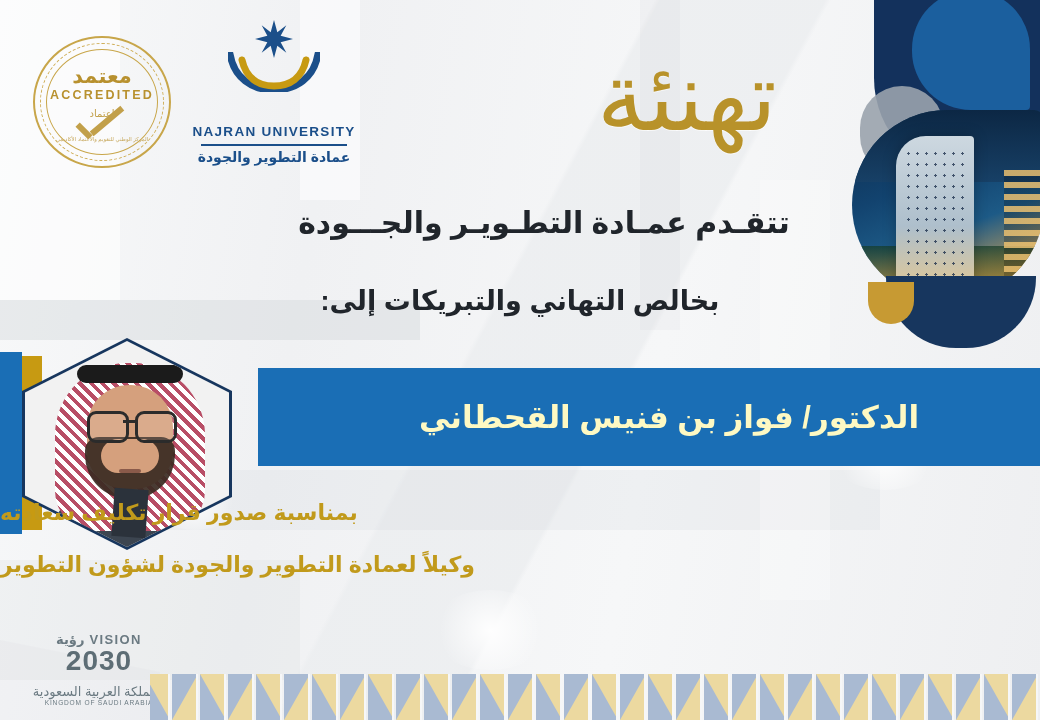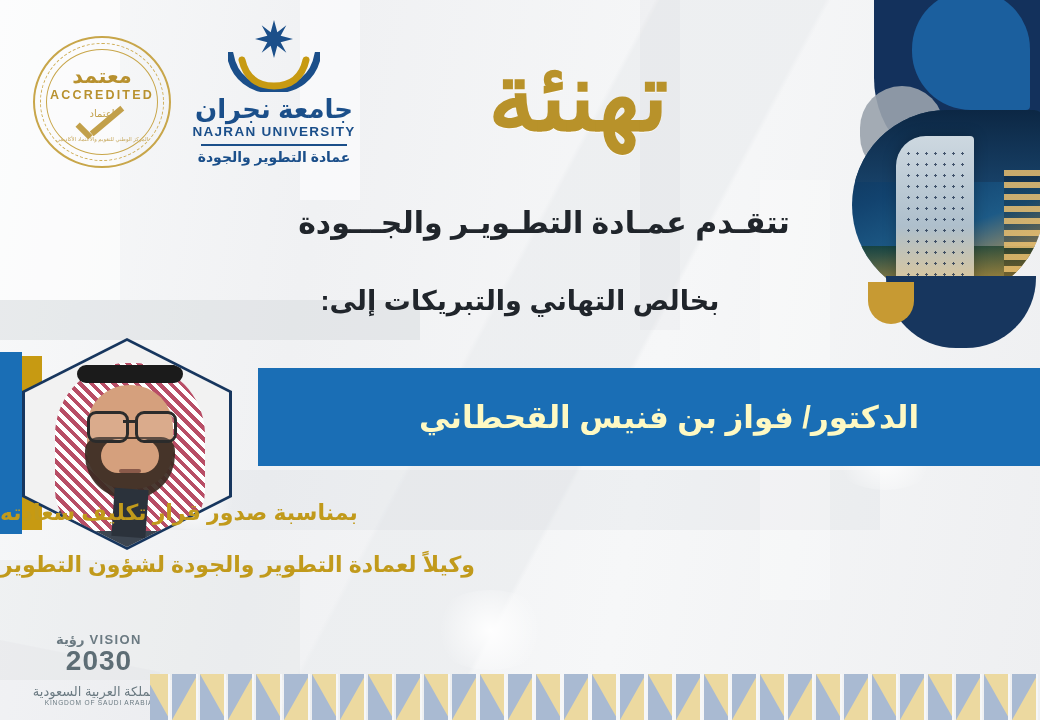--- a/index.html
+++ b/index.html
@@ -87,23 +87,23 @@
   .unilogo{position:absolute;left:185px;top:18px;width:178px;height:150px;text-align:center;}
   .unilogo .star{position:absolute;left:50%;top:2px;margin-left:-19px;width:38px;height:38px;color:#1b4f8a;}
   .unilogo .swoosh{position:absolute;left:50%;top:34px;margin-left:-46px;width:92px;height:40px;}
   .unilogo .ar{position:absolute;left:0;right:0;top:76px;color:#1b4f8a;font-size:26px;font-weight:bold;letter-spacing:-.5px;}
   .unilogo .en{position:absolute;left:0;right:0;top:106px;color:#1b4f8a;font-size:13.5px;font-weight:bold;letter-spacing:1.3px;}
   .unilogo .rule{position:absolute;left:16px;right:16px;top:126px;height:1.6px;background:#1b4f8a;}
   .unilogo .dean{position:absolute;left:0;right:0;top:131px;color:#1b4f8a;font-size:14px;font-weight:bold;}
 
   
   .calligraphy{
-    position:absolute;left:488px;top:22px;width:260px;height:150px;
-    color:#b8922a;font-size:96px;font-weight:bold;line-height:150px;
-    text-align:left;font-family:"DejaVu Serif",serif;
+    position:absolute;left:517px;top:22px;width:260px;height:150px;
+    color:#b8922a;font-size:96px;font-weight:normal;line-height:150px;
+    text-align:right;font-family:"DejaVu Serif",serif;
     text-shadow:0 1px 0 rgba(255,255,255,.6);
   }
 
   
   .line-1,.line-2{
     position:absolute;left:0;right:0;text-align:center;
     color:#20252b;font-weight:bold;
   }
   .line-1{top:205px;font-size:30px;letter-spacing:1px;margin-left:48px;}
   .line-2{top:285px;font-size:27px;letter-spacing:.5px;}
@@ -224,21 +224,20 @@
       <svg viewBox="0 0 40 40" width="38" height="38" aria-hidden="true">
         <path d="M20 0 L23.5 13 L33 5.5 L27 16.5 L40 20 L27 23.5 L33 34.5 L23.5 27 L20 40 L16.5 27 L7 34.5 L13 23.5 L0 20 L13 16.5 L7 5.5 L16.5 13 Z" fill="#1b4f8a"></path>
       </svg>
     </div>
     <div class="swoosh">
       <svg viewBox="0 0 92 40" width="92" height="40" aria-hidden="true">
         <path d="M2 2 C6 26 24 38 46 38 C68 38 86 26 90 2" fill="none" stroke="#1b4f8a" stroke-width="7" stroke-linecap="round"></path>
         <path d="M14 8 C18 26 30 34 46 34 C62 34 74 26 78 8" fill="none" stroke="#c79a12" stroke-width="7" stroke-linecap="round"></path>
       </svg>
     </div>
-    <div class="ar">جامعة نجران</div>
     <div class="en">NAJRAN UNIVERSITY</div>
     <div class="rule"></div>
     <div class="dean">عمادة التطوير والجودة</div>
   </div>
 
   <div class="calligraphy">تهنئة</div>
 
   <div class="line-1">تتقـدم عمـادة التطـويـر والجـــودة</div>
   <div class="line-2">بخالص التهاني والتبريكات إلى:</div>
 

